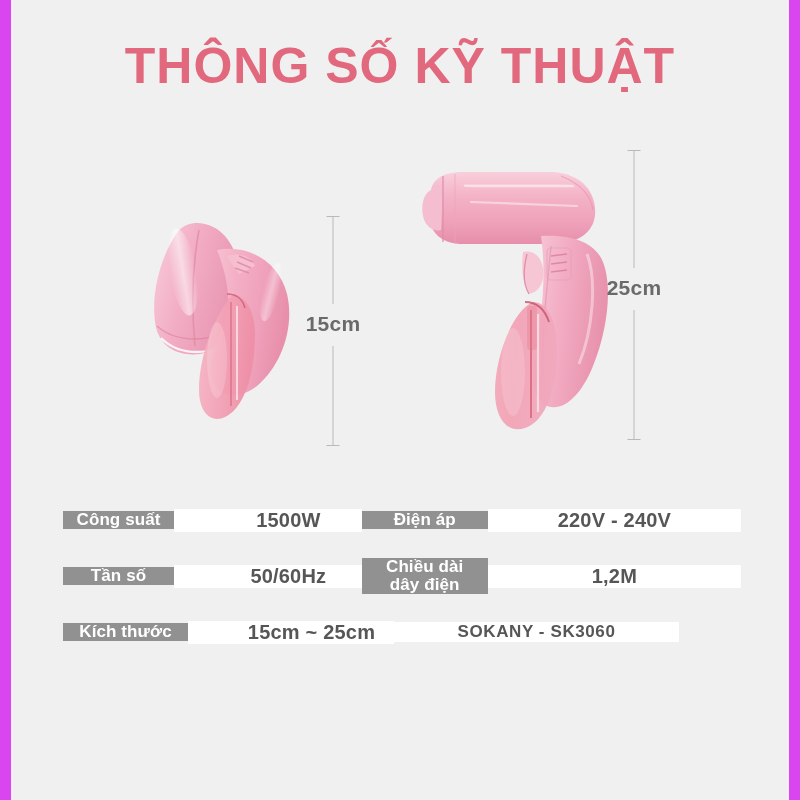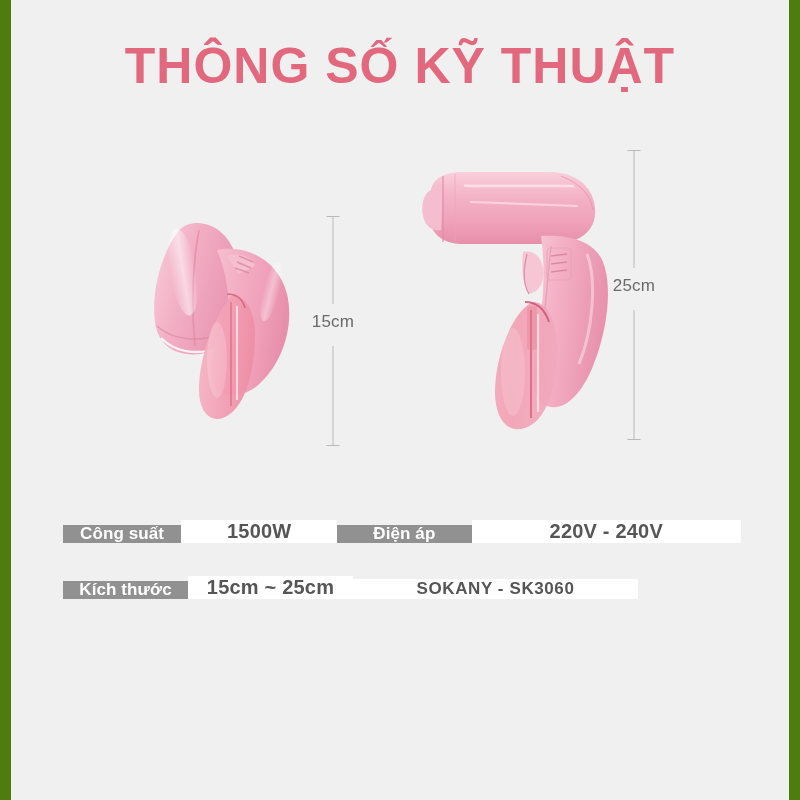--- a/index.html
+++ b/index.html
@@ -5,21 +5,21 @@
 <style>
   html, body {
     margin: 0;
     padding: 0;
     background: #ffffff;
   }
   #page {
     position: relative;
     width: 800px;
     height: 800px;
-    background: #4d7c0f;
+    background: #d946ef;
     overflow: hidden;
     font-family: "Liberation Sans", "DejaVu Sans", sans-serif;
   }
   
   #canvas {
     position: absolute;
     left: 11px;
     top: 0;
     width: 778px;
     height: 800px;
@@ -70,39 +70,40 @@
     left: 50%;
     width: 13px;
     height: 1px;
     background: #b9b9b9;
     transform: translateX(-50%);
   }
   .ruler .lbl {
     position: absolute;
     left: 50%;
     transform: translateX(-50%);
-    font-size: 17px;
+    font-size: 21px;
     color: #6a6a6a;
     white-space: nowrap;
     letter-spacing: 0.2px;
+    font-weight: bold;
   }
 
   #ruler-15 { left: 287px; top: 76px; width: 70px; height: 230px; }
   #ruler-25 { left: 588px; top: 10px; width: 70px; height: 290px; }
 
   
   #spec-table {
     position: absolute;
     left: 52px;
     top: 497px;
     width: 678px;
   }
   .spec-row {
     display: flex;
-    align-items: flex-end;
+    align-items: center;
     margin-bottom: 10px;
     height: 46px;
   }
   .spec-row:last-child { margin-bottom: 4px; }
 
   .cell-label {
     background: #919191;
     color: #ffffff;
     font-size: 17px;
     font-weight: 700;
@@ -121,21 +122,21 @@
     display: flex;
     align-items: center;
     justify-content: center;
     text-align: center;
     letter-spacing: 0.2px;
   }
   .cell-value.small { font-size: 17px; letter-spacing: 0.6px; }
 
   
   .c-lab-1 { width: 125px; }
-  .c-val-1 { width: 165px; }
+  .c-val-1 { width: 165px; padding-left: 41px; }
   .c-lab-2 { width: 142px; }
   .c-val-2 { width: 285px; }
 </style>
 </head>
 <body>
 
 <div id="page">
   <div id="canvas">
 
     <div id="title">THÔNG SỐ KỸ THUẬT</div>
@@ -303,20 +304,31 @@
 
     <div id="spec-table">
 
       <div class="spec-row">
         <div class="cell-label c-lab-1">Công suất</div>
         <div class="cell-value c-val-1">1500W</div>
         <div class="cell-label c-lab-2">Điện áp</div>
         <div class="cell-value c-val-2">220V - 240V</div>
       </div>
 
+      <div class="spec-row">
+        <div class="cell-label c-lab-1">Tần số</div>
+        <div class="cell-value c-val-1">50/60Hz</div>
+        <div class="cell-label c-lab-2">
+          <span style="display:block;">
+            <span style="display:block;">Chiều dài</span>
+            <span style="display:block;">dây điện</span>
+          </span>
+        </div>
+        <div class="cell-value c-val-2">1,2M</div>
+      </div>
 
 
       <div class="spec-row">
         <div class="cell-label c-lab-1">Kích thước</div>
         <div class="cell-value c-val-1">15cm ~ 25cm</div>
         <div class="cell-value c-val-2 small">SOKANY - SK3060</div>
       </div>
 
     </div>
 

